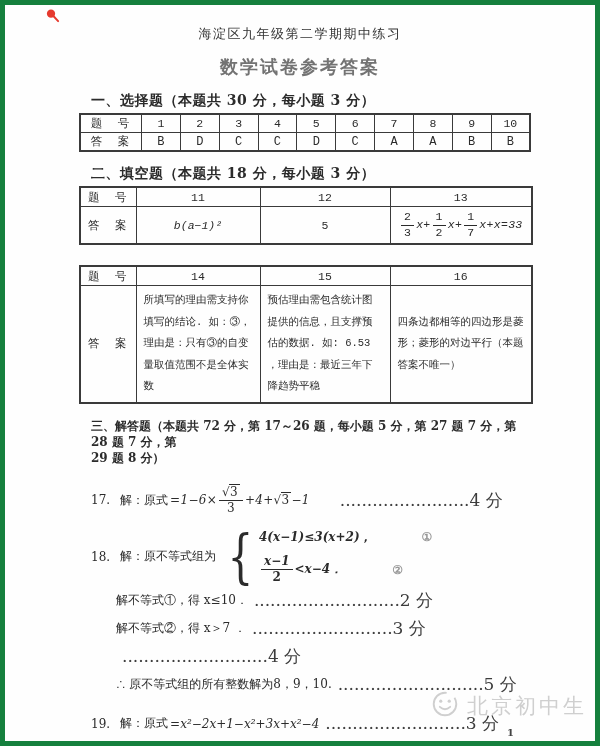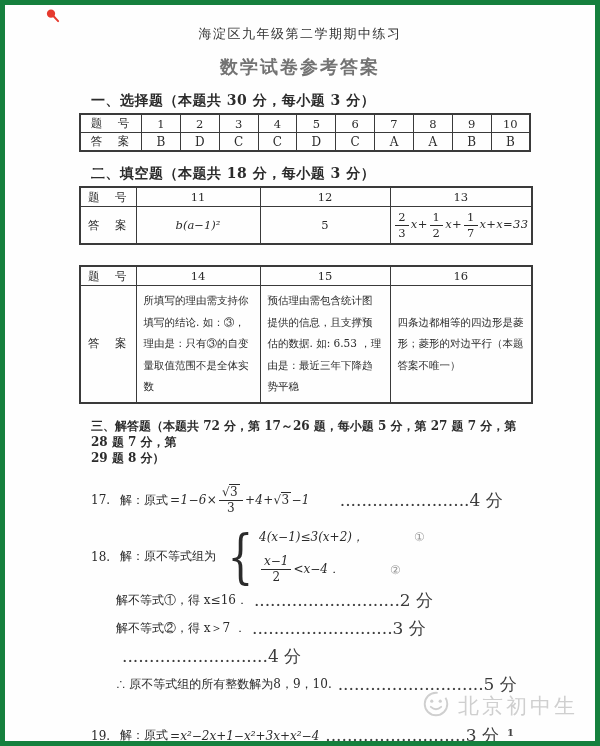--- a/index.html
+++ b/index.html
@@ -6,21 +6,21 @@
   .page{position:relative;width:600px;height:746px;background:#fefefe;overflow:hidden;
         border:5px solid #15803d;box-sizing:border-box;
         font-family:"DejaVu Serif","Liberation Serif",serif;color:#2b2b2b;}
   .content{margin:0 74px;width:452px;}
   .doc-header{padding-top:20px;text-align:center;font-size:13px;letter-spacing:1.5px;color:#333;}
   .doc-title{margin-top:12px;text-align:center;font-size:18px;font-weight:700;letter-spacing:2px;color:#737373;}
   .sec-heading{margin:13px 0 3px 12px;font-size:14px;font-weight:700;letter-spacing:.5px;}
   table{border-collapse:collapse;width:452px;table-layout:fixed;}
   table,td,th{border:1px solid #3a3a3a;}
   table{border-width:2px;}
-  td,th{padding:1px 2px;text-align:center;vertical-align:middle;font-weight:400;font-size:11.5px;}
+  td,th{padding:1px 2px;text-align:center;vertical-align:middle;font-weight:400;font-size:11.5px;font-family:Liberation Mono, monospace;}
   .t1 th{width:56px;letter-spacing:2px;}
   .t1 td{height:14px;}
   .t1 .ans td{font-size:12px;}
   .t2 col.c0{width:56px;}
   .t2 col.c1{width:124px;}
   .t2 col.c2{width:130px;}
   .t2 col.c3{width:142px;}
   .t2 th{letter-spacing:2px;}
   .t2 .hdr td{height:16px;}
   .t2 .ans td{height:34px;}
@@ -37,26 +37,26 @@
   .sol{font-size:12px;}
   .sol-line{margin-left:12px;display:flex;align-items:center;}
   .q-num{margin-right:10px;}
   .kw{margin-right:2px;}
   .score{color:#3c3c3c;font-size:17px;margin-left:6px;white-space:nowrap;}
   .p17-l1{margin-top:20px;}
   .p17-l1 .score{margin-left:30px;}
   .p17-l2{margin-top:8px;margin-left:155px;display:flex;align-items:center;}
   .p18-head{margin-top:14px;margin-left:12px;display:flex;align-items:center;}
   .brace{font-size:58px;font-weight:400;line-height:.9;transform:scaleX(.7);display:inline-block;margin:0 0 0 4px;color:#2b2b2b;}
-  .sys-lines{display:flex;flex-direction:column;gap:9px;}
+  .sys-lines{display:flex;flex-direction:column;gap:9px;font-weight:bold;}
   .sys-line{display:flex;align-items:center;font-size:12px;}
   .tag{margin-left:50px;color:#989898;font-size:12px;}
   .ind{margin-left:37px;margin-top:5px;}
-  .p19-l1{margin-top:28px;}
-  .watermark{position:absolute;right:17px;bottom:18px;display:flex;align-items:center;gap:6px;color:#cfcfcf;}
+  .p19-l1{margin-top:16px;}
+  .watermark{position:absolute;right:8px;bottom:18px;display:flex;align-items:center;gap:6px;color:#cfcfcf;}
   .watermark .wm-text{font-size:21px;letter-spacing:3px;font-weight:400;}
   .page-num{position:absolute;left:502px;bottom:3px;font-size:10px;font-weight:700;color:#444;}
   .pin{position:absolute;left:40px;top:3px;}
 </style>
 </head>
 <body>
 
 <div class="page">
 
   <span class="pin">
@@ -198,21 +198,21 @@
               <span class="frac">
                 <span class="top mi">x−1</span>
                 <span class="bot">2</span>
               </span>
               <span class="mi">&lt;x−4．</span>
               <span class="tag">②</span>
             </span>
         </span>
       </div>
       <div class="sol-line ind">
-          <span>解不等式①，得 x≤16．</span>
+          <span>解不等式①，得 x≤10．</span>
           <span class="score">...........................2 分</span>
         </div>
       <div class="sol-line ind">
           <span>解不等式②，得 x＞7 ．</span>
           <span class="score">..........................3 分</span>
         </div>
       <div class="sol-line ind">
           <span class="score">...........................4 分</span>
         </div>
       <div class="sol-line ind">

